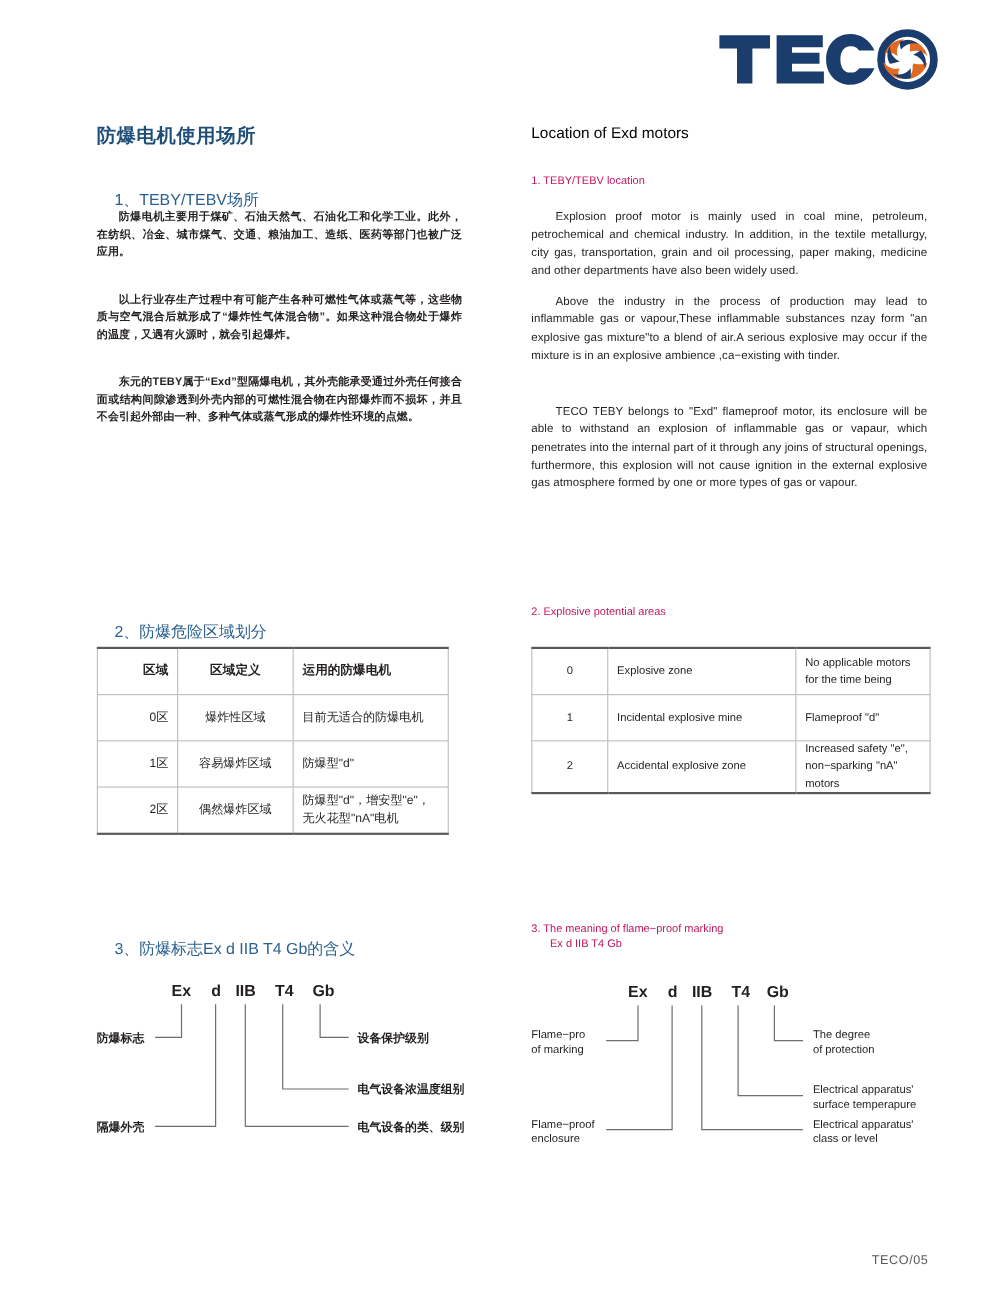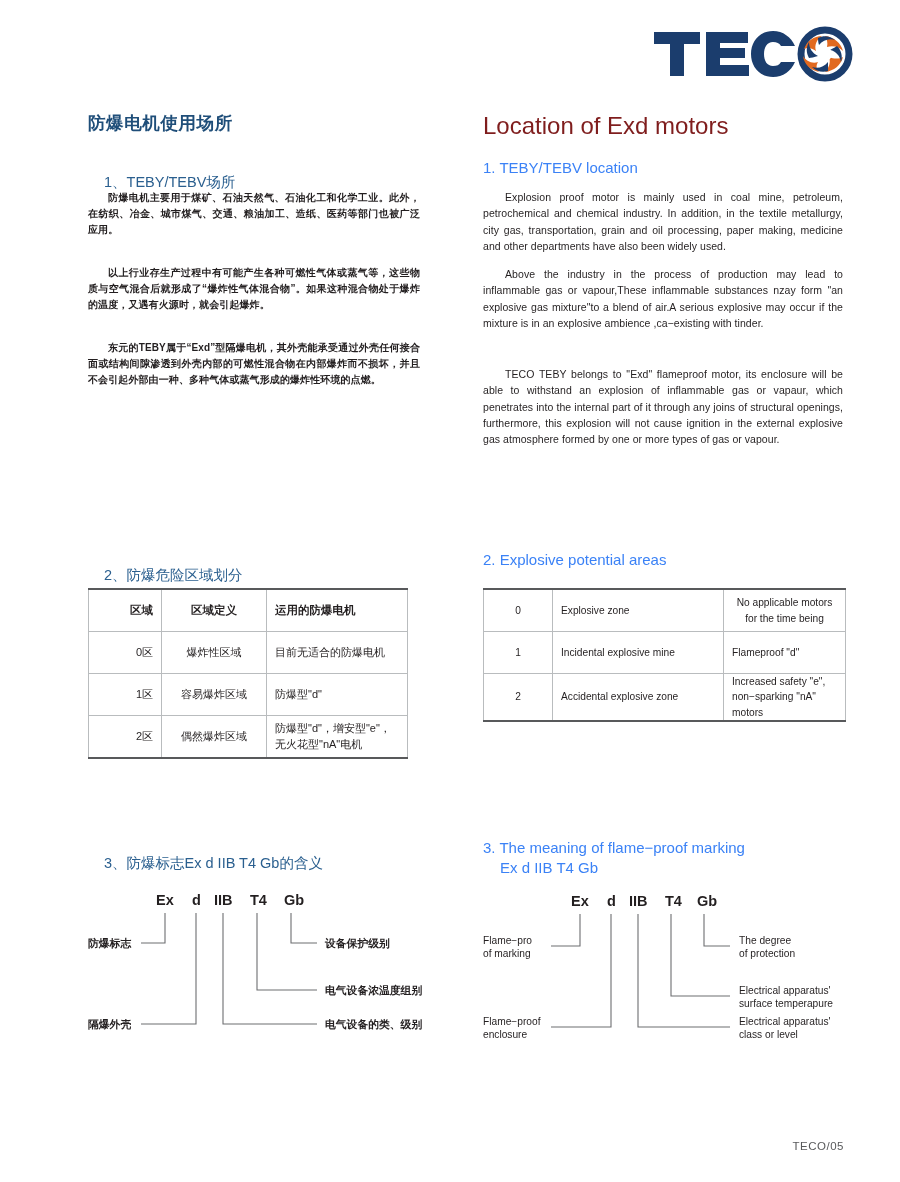--- a/index.html
+++ b/index.html
@@ -44,37 +44,37 @@
   
   .h1-cn {
     font-size: 17.5px;
     font-weight: bold;
     color: #1f4e79;
     letter-spacing: 0.6px;
     margin: 0;
     line-height: 1.2;
   }
   .h1-en {
-    font-size: 24px;
+    font-size: 14px;
     font-weight: normal;
-    color: #7f1d1d;
+    color: #000000;
     margin: 0;
     line-height: 1.2;
   }
   .h2-cn {
     font-size: 14.5px;
     font-weight: normal;
     color: #2a5f8f;
     margin: 16px;
     line-height: 1.3;
   }
   .h2-en {
-    font-size: 15px;
+    font-size: 10px;
     font-weight: normal;
-    color: #3b82f6;
+    color: #be185d;
     margin: 0;
     line-height: 1.35;
   }
 
   
   .p-cn {
     font-size: 10px;
     line-height: 1.62;
     color: #231f20;
     margin: 0;
@@ -307,21 +307,21 @@
     <div style="position:absolute; top:550px; left:0; width:363px;">
       <h2 class="h2-en">2. Explosive potential areas</h2>
     </div>
 
     <div style="position:absolute; top:588px; left:0; width:363px;">
       <table class="spec tbl-en">
         <tbody>
           <tr>
             <td class="c0">0</td>
             <td class="c1">Explosive zone</td>
-            <td class="c2" style="white-space:pre-line;text-align:center;">No applicable motors
+            <td class="c2" style="white-space:pre-line;">No applicable motors
 for the time being</td>
           </tr>
           <tr>
             <td class="c0">1</td>
             <td class="c1">Incidental explosive mine</td>
             <td class="c2">Flameproof "d"</td>
           </tr>
           <tr>
             <td class="c0">2</td>
             <td class="c1">Accidental explosive zone</td>

